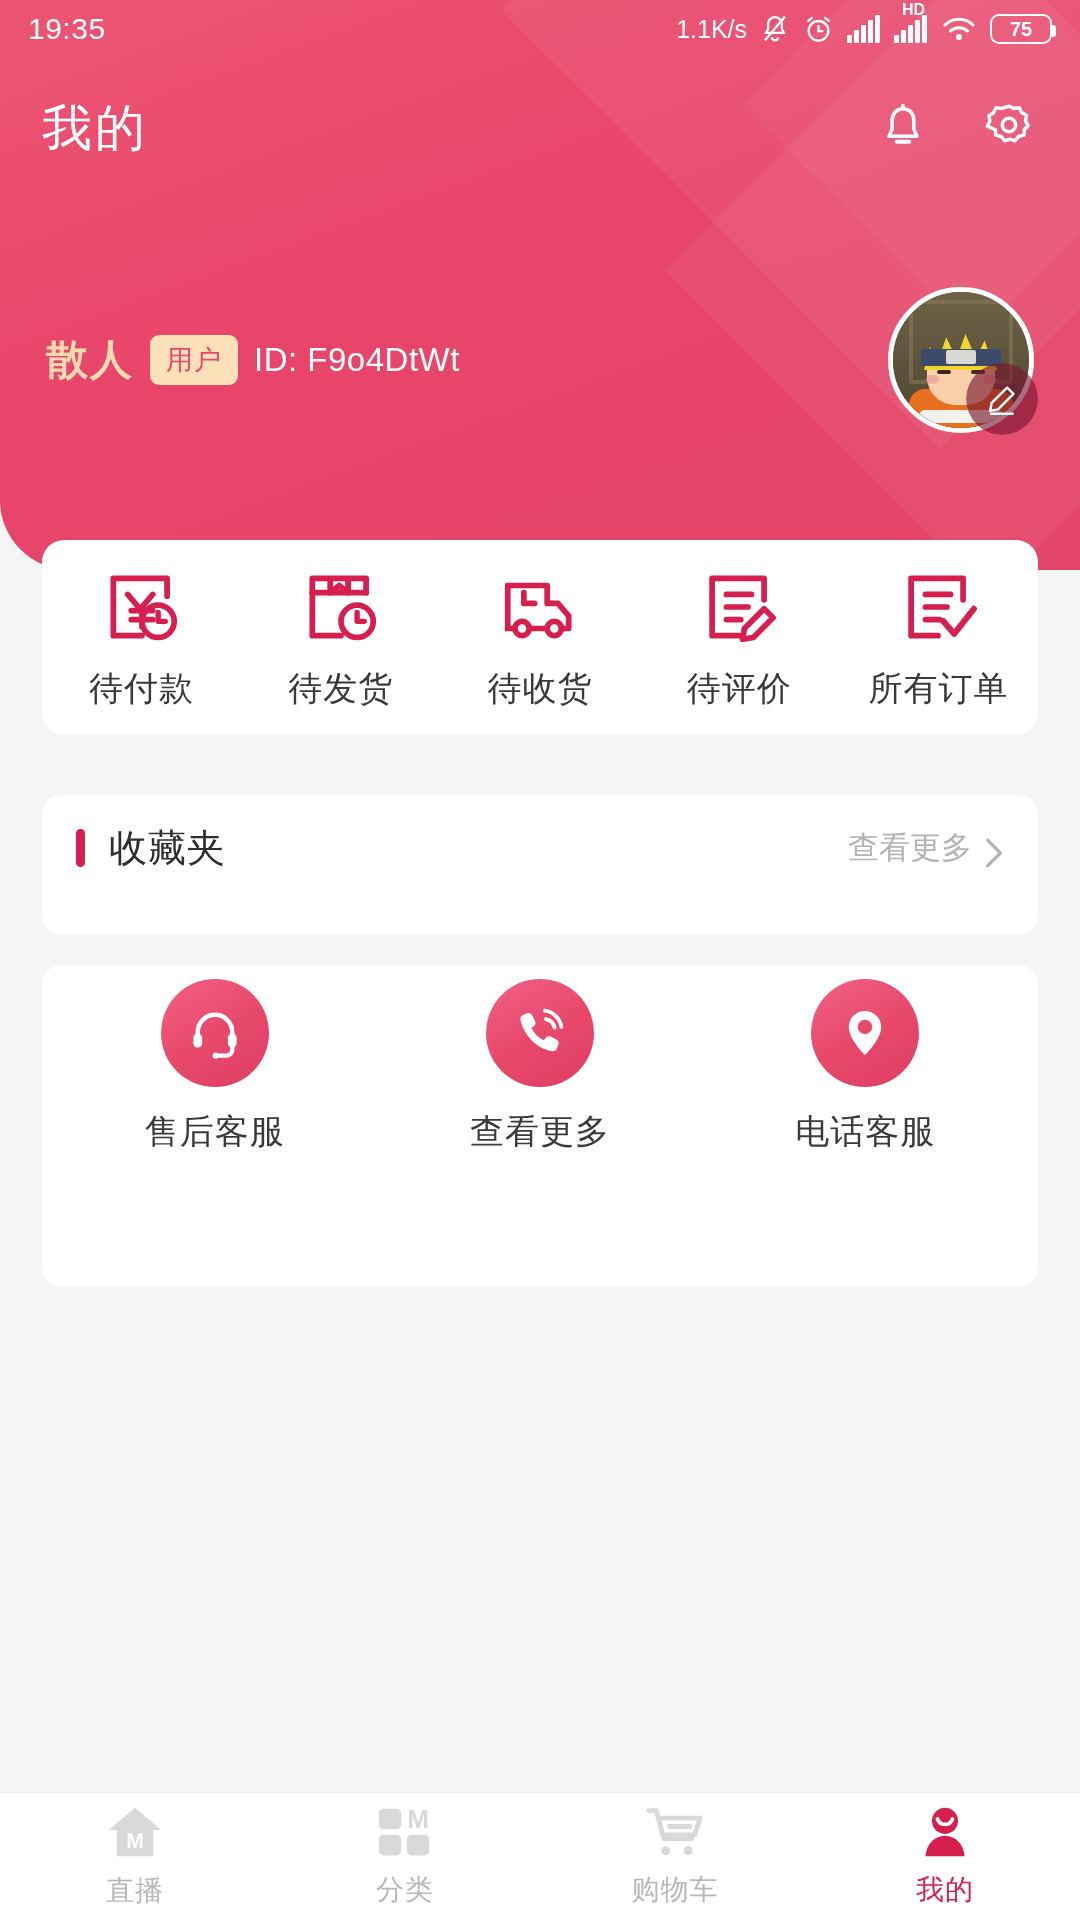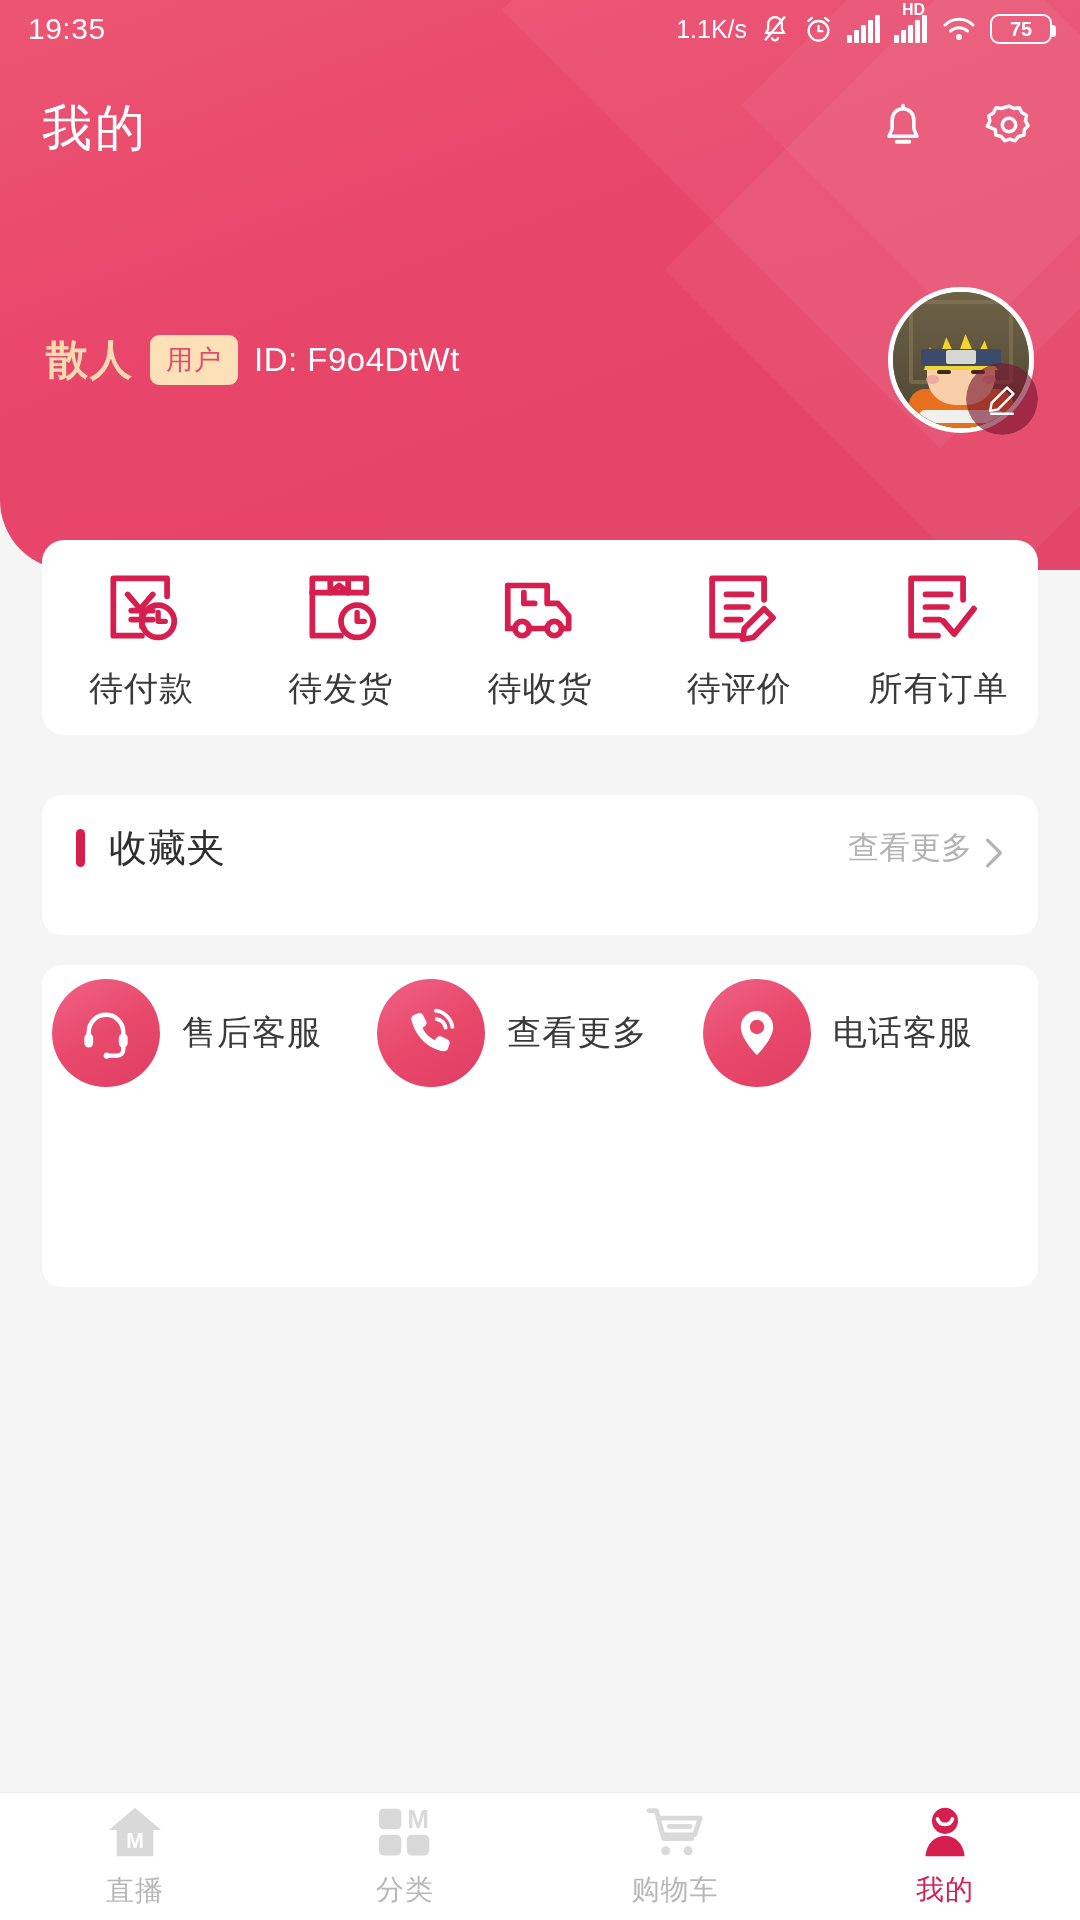--- a/index.html
+++ b/index.html
@@ -110,21 +110,21 @@
   .card-head{ display:flex; align-items:center; padding:0 34px; height:106px; }
   .bar-mark{ width:9px; height:38px; background:#d61f4e; border-radius:5px; margin-right:24px; }
   .card-title{ font-size:38px; color:#2f2f2f; letter-spacing:1px; }
   .more{ margin-left:auto; display:flex; align-items:flex-end; gap:12px; color:#b3b3b3; font-size:31px; }
   .chev{ display:block; }
 
   #fav-card{ top:795px; height:140px; }
   #func-card{ top:965px; height:322px; }
 
   .func-row{ display:flex; padding:0 10px; margin-top:14px; }
-  .func-item{ flex:1; display:flex; flex-direction:row; align-items:center; gap:22px; }
+  .func-item{ flex:1; display:flex; flex-direction:column; align-items:center; gap:22px; }
   .func-circle{
     width:108px;height:108px;border-radius:50%;
     background:linear-gradient(150deg,#f06287 0%,#e8496b 50%,#dd3e63 100%);
     display:flex;align-items:center;justify-content:center;
   }
   .func-label{ font-size:34px; color:#3a3a3a; letter-spacing:1px; }
 
   
   .bottom-nav{
     position:absolute; left:0; bottom:0; width:1080px; height:128px;

